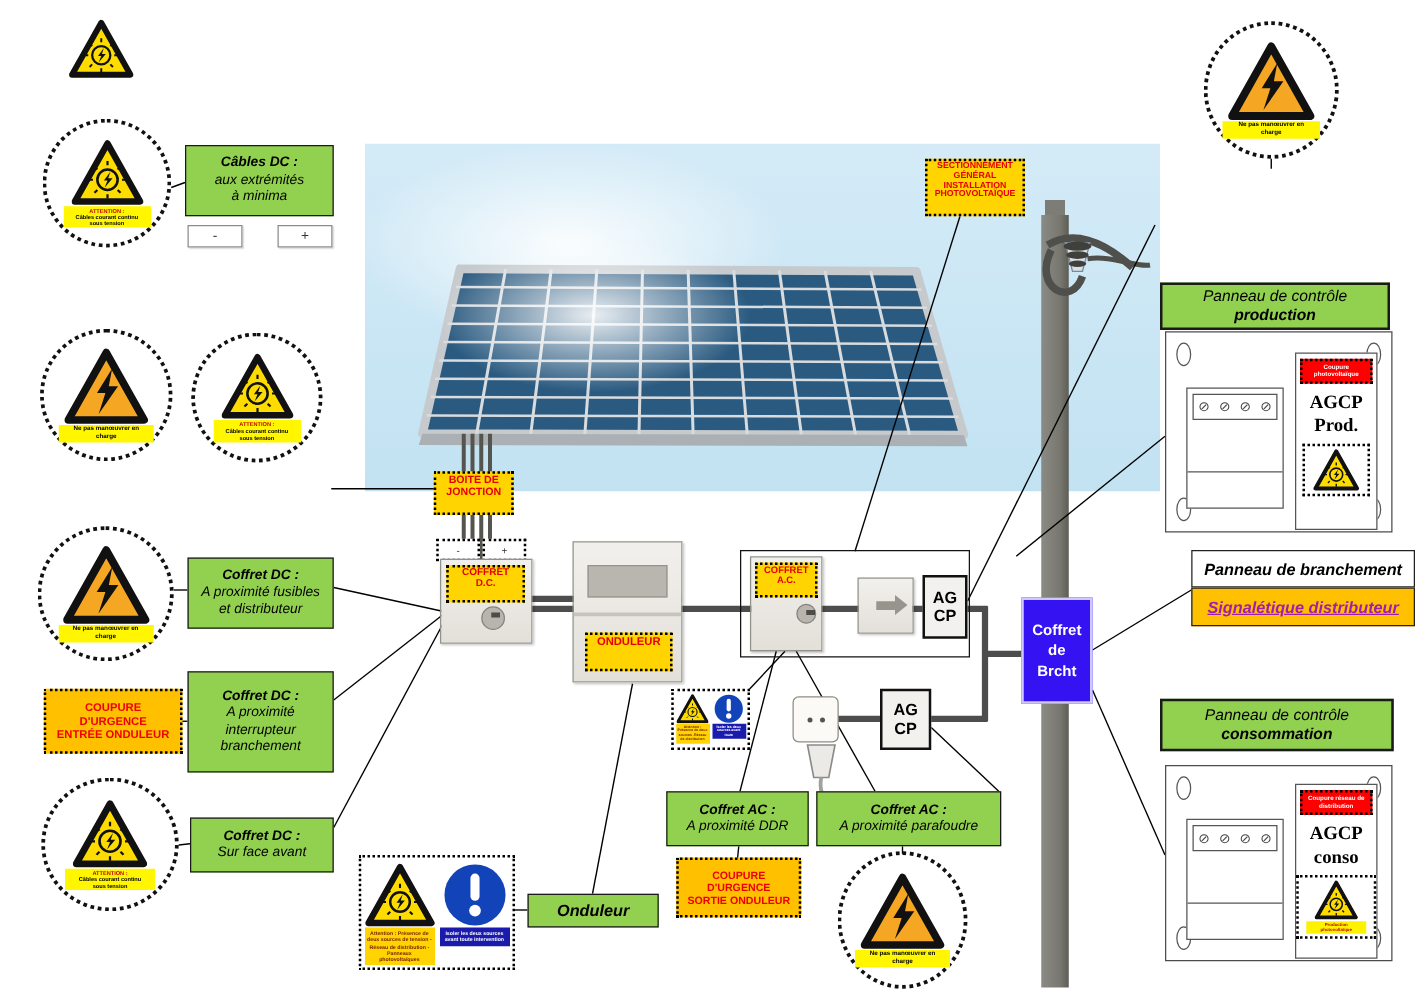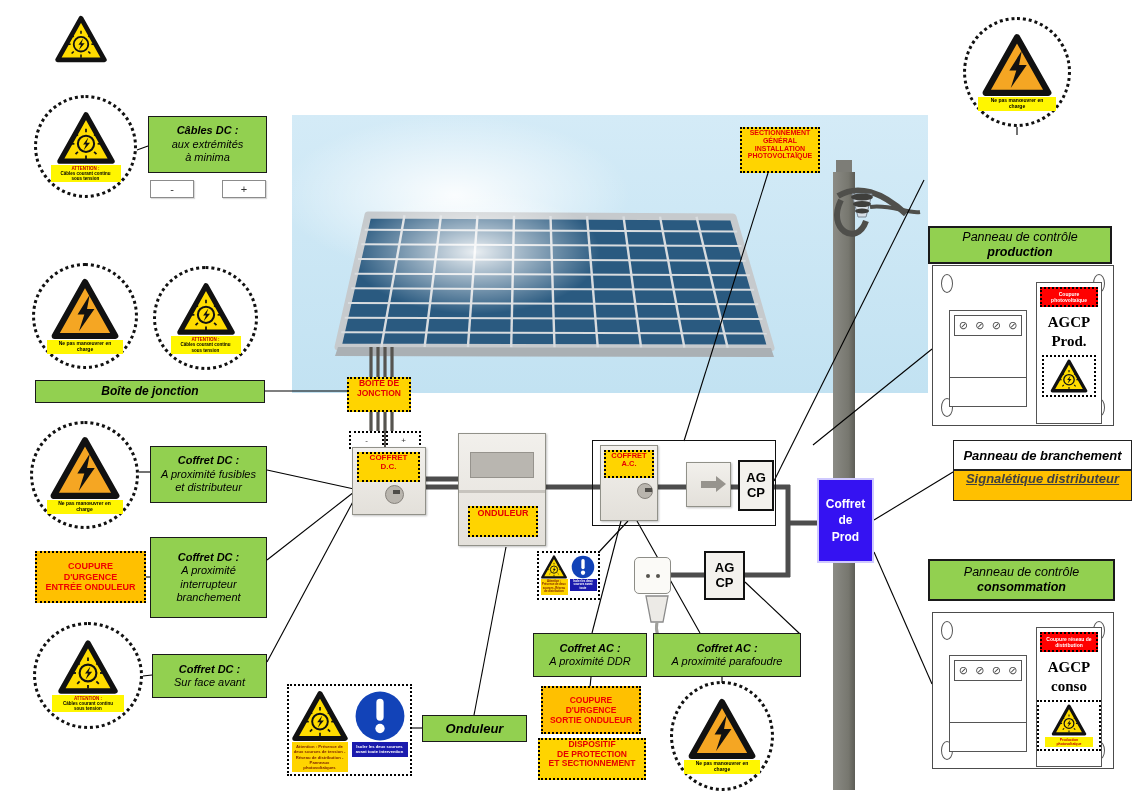--- a/index.html
+++ b/index.html
@@ -67,22 +67,22 @@
   .agcptxt{font-family:"Liberation Serif",serif;font-weight:bold;font-size:15px;line-height:1.25;
            text-align:center;color:#000;margin:6px 0 4px;}
   .tribox{border:2px dotted #000;display:flex;flex-direction:column;align-items:center;
           justify-content:center;padding:2px 6px;margin-bottom:4px;background:#fff;}
   .ynote{background:#FFF200;color:#c00000;font-size:3.5px;font-weight:bold;text-align:center;
          padding:1px 2px;margin-top:1px;}
 
   
   .whtbox{background:#fff;border:1.6px solid #222;display:flex;align-items:center;justify-content:center;
           font-style:italic;font-weight:bold;font-size:13px;color:#000;}
-  .sigbox{background:#FFC000;border:1.6px solid #222;display:flex;align-items:flex-start;justify-content:center;
-          font-style:italic;font-weight:bold;font-size:13px;color:#404040;text-decoration:underline;}
+  .sigbox{background:#FFC000;border:1.6px solid #222;display:flex;align-items:center;justify-content:center;
+          font-style:italic;font-weight:bold;font-size:13px;color:#a21caf;text-decoration:underline;}
 
   
   .pol{background:#fff;border:1.3px solid #8c8c8c;display:flex;align-items:center;justify-content:center;
        font-size:11px;color:#333;box-shadow:1px 1px 1px rgba(0,0,0,.15);}
   .pol.dot{border:2px dotted #000;font-size:8px;box-shadow:none;}
 
   
   .duo{border:2.6px dotted #000;display:flex;align-items:flex-start;justify-content:center;
        gap:4px;padding:4px;background:#fff;}
   .duo .col{display:flex;flex-direction:column;align-items:center;}
@@ -268,23 +268,20 @@
     <svg style="width:58px;height:54px">
         <use href="#tri-pv"></use>
       </svg>
     <div class="cap" style="width:66px;font-size:4.5px">
       <span class="r1">ATTENTION :</span>
       <span>Câbles courant continu</span>
       <span>sous tension</span>
     </div>
   </div>
 
-  <div class="abs glabel" style="left:35px;top:380px;width:230px;height:23px;font-size:12px">
-    <span class="t">Boîte de jonction</span>
-  </div>
 
   <div class="abs circ" style="left:30px;top:421px;width:109px;height:108px">
     <svg style="width:70px;height:64px">
         <use href="#tri-bolt"></use>
       </svg>
     <div class="cap" style="width:72px">
       <span>Ne pas manœuvrer en</span>
       <span>charge</span>
     </div>
   </div>
@@ -426,21 +423,21 @@
       <div class="capb" style="width:25px">
         <span>Isoler les deux sources</span>
         <span>avant toute</span>
       </div>
     </div>
   </div>
 
   <div class="abs bluebox" style="left:817px;top:478px;width:57px;height:85px">
     <span>Coffret</span>
     <span>de</span>
-    <span>Prod</span>
+    <span>Brcht</span>
   </div>
 
   <div class="abs ylabel" style="left:740px;top:127px;width:80px;height:46px;font-size:7px">
     <span>SECTIONNEMENT</span>
     <span>GÉNÉRAL</span>
     <span>INSTALLATION</span>
     <span>PHOTOVOLTAÏQUE</span>
   </div>
 
   <div class="abs circ" style="left:963px;top:17px;width:108px;height:110px">
@@ -538,25 +535,20 @@
   <div class="abs glabel" style="left:653px;top:633px;width:148px;height:44px">
     <span class="t">Coffret AC :</span>
     <span>A proximité  parafoudre</span>
   </div>
 
   <div class="abs olabel" style="left:541px;top:686px;width:100px;height:48px;font-size:8.5px">
     <span>COUPURE</span>
     <span>D'URGENCE</span>
     <span>SORTIE ONDULEUR</span>
   </div>
-  <div class="abs ylabel" style="left:538px;top:738px;width:108px;height:42px;font-size:8.5px">
-    <span>DISPOSITIF</span>
-    <span>DE PROTECTION</span>
-    <span>ET SECTIONNEMENT</span>
-  </div>
 
   <div class="abs circ" style="left:670px;top:681px;width:104px;height:110px">
     <svg style="width:68px;height:62px">
         <use href="#tri-bolt"></use>
       </svg>
     <div class="cap" style="width:72px">
       <span>Ne pas manœuvrer en</span>
       <span>charge</span>
     </div>
   </div>

